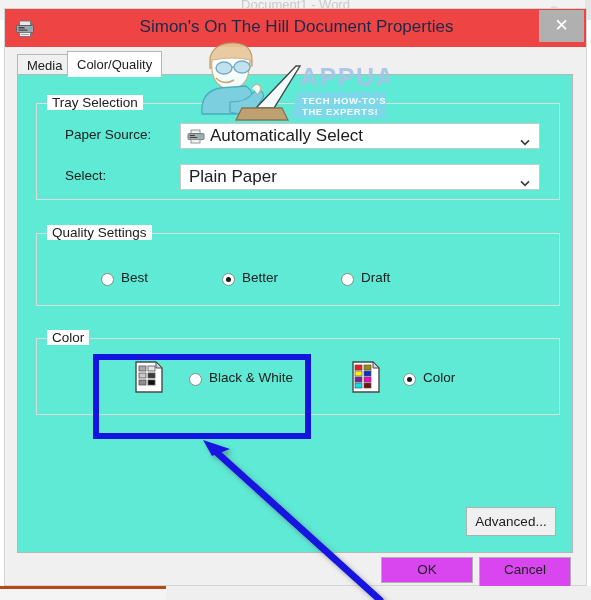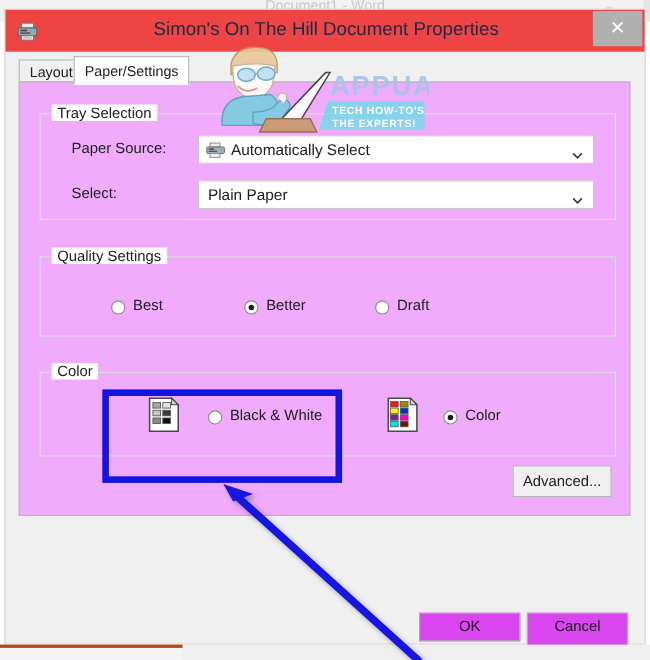--- a/index.html
+++ b/index.html
@@ -122,22 +122,22 @@
     background: #ffffff;
     border-bottom: 1px solid #ffffff;
     z-index: 3;
   }
 
   
   .tabpage {
     position: absolute;
     left: 12px; top: 65px;
     width: 556px;
-    height: 395px;
-    background: #f0abfc;
+    height: 479px;
+    background: #5eead4;
     border: 1px solid #b6b6b6;
     box-sizing: border-box;
     z-index: 2;
   }
 
   
   .group {
     position: absolute;
     border: 1px solid #dcdcdc;
     box-sizing: border-box;
@@ -170,21 +170,21 @@
     background: #ffffff;
     border: 1px solid #c8c8c8;
     box-sizing: border-box;
     cursor: pointer;
   }
   .combo-value {
     position: absolute;
     left: 8px; top: 0;
     height: 24px;
     line-height: 24px;
-    font-size: 14px;
+    font-size: 17px;
     color: #202020;
     white-space: nowrap;
   }
   .combo-value.with-icon { left: 29px; }
   .combo-icon {
     position: absolute;
     left: 6px; top: 5px;
     width: 18px; height: 15px;
   }
   .chevron {
@@ -322,22 +322,22 @@
           <rect x="14.5" y="7" width="2.2" height="2" fill="#49c0d8"></rect>
           <rect x="4.5" y="12.5" width="11" height="4" fill="#f2f2f2" stroke="#777" stroke-width="1"></rect>
           <rect x="6" y="14" width="8" height="0.9" fill="#9aa0a6"></rect>
         </svg>
       </span>
       <div class="title-text">Simon's On The Hill Document Properties</div>
       <div class="close-btn">✕</div>
     </div>
 
     <div class="tabstrip">
-      <div class="tab" style="left:0;">Layout</div>
-      <div class="tab active" style="left:50px;">Paper/Settings</div>
+      <div class="tab" style="left:0;">Media</div>
+      <div class="tab active" style="left:50px;">Color/Quality</div>
     </div>
 
     <div class="tabpage">
 
       <div class="group" id="group-tray">
         <div class="group-title">Tray Selection</div>
 
         <div class="field-label" style="left:28px; top:23px;text-align:right;">Paper Source:</div>
         <div class="combo" style="left:143px; top:19px; width:360px;">
           <span class="combo-icon">

